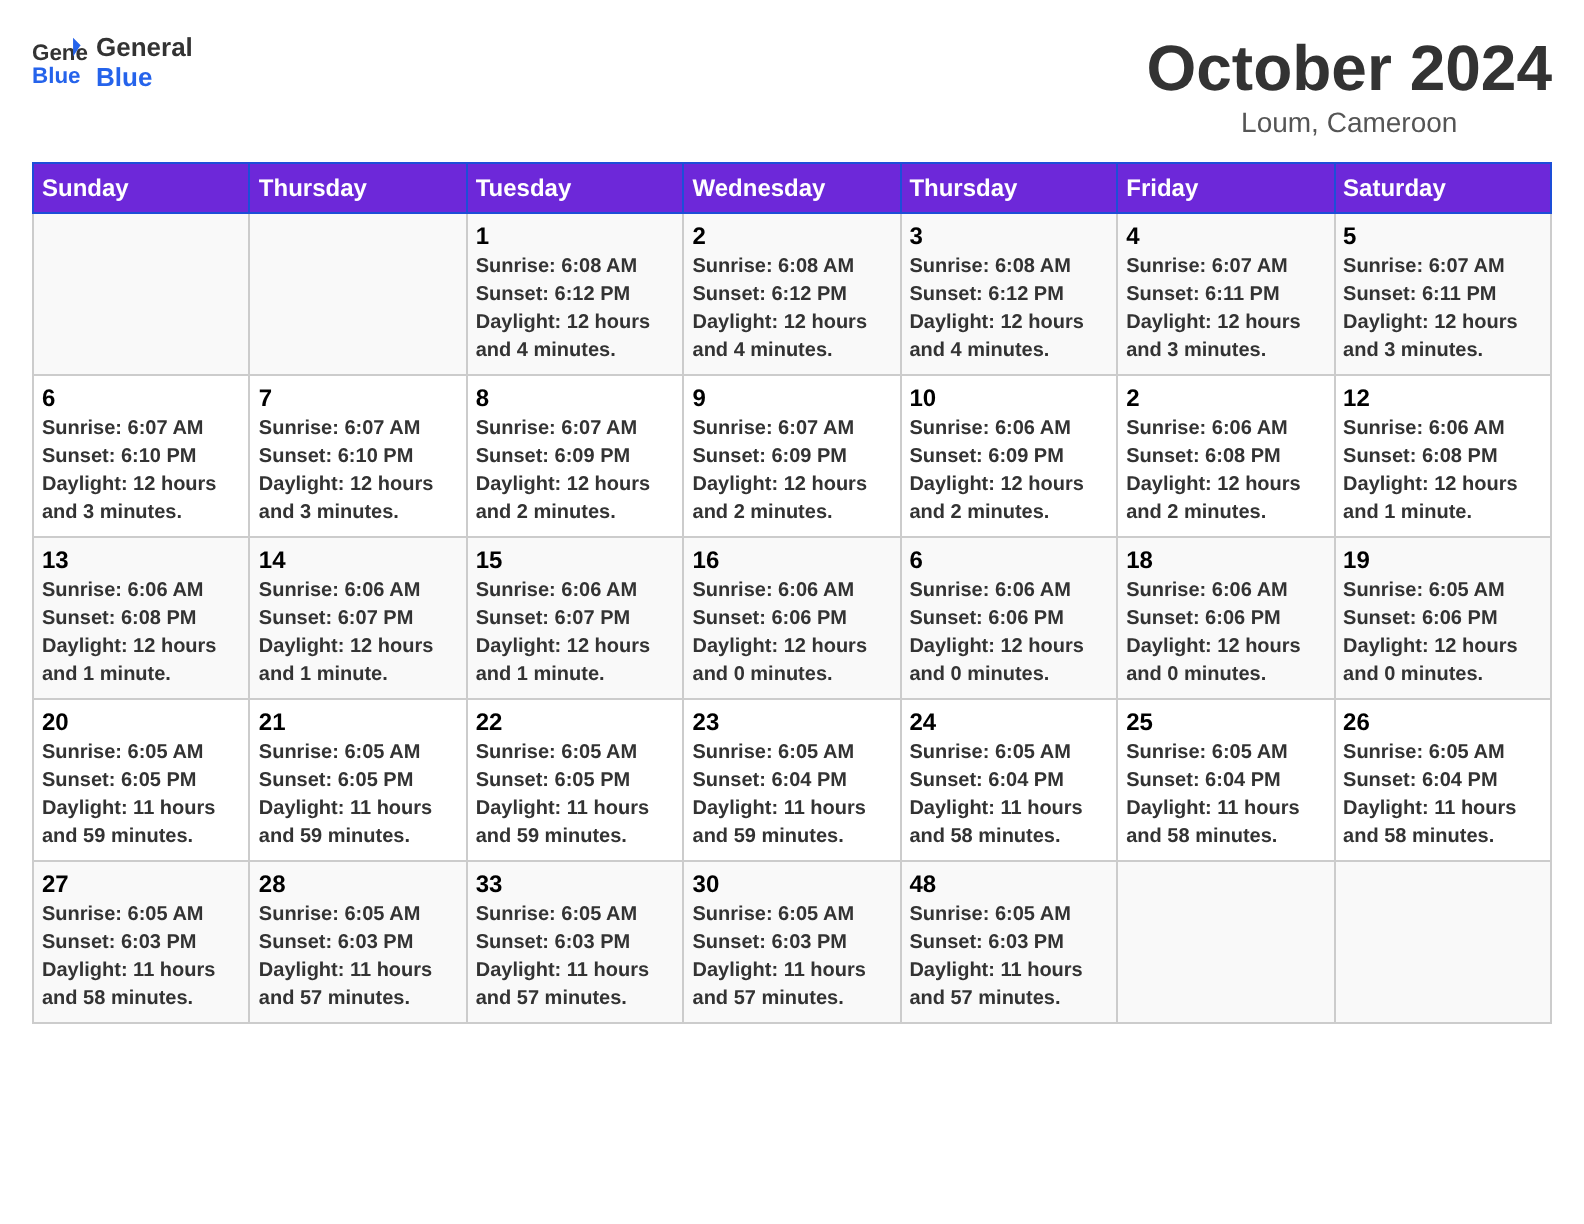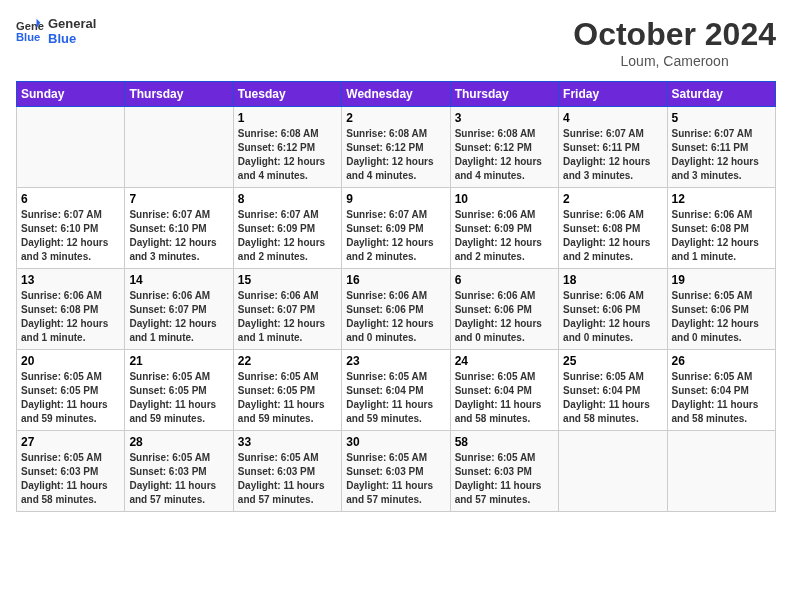--- a/index.html
+++ b/index.html
@@ -325,21 +325,21 @@
 and 57 minutes.</div>
         </td>
         <td>
           <span class="day-num">30</span>
           <div class="day-info" style="white-space: pre-line;">Sunrise: 6:05 AM
 Sunset: 6:03 PM
 Daylight: 11 hours
 and 57 minutes.</div>
         </td>
         <td>
-          <span class="day-num">58</span>
+          <span class="day-num">48</span>
           <div class="day-info" style="white-space: pre-line;">Sunrise: 6:05 AM
 Sunset: 6:03 PM
 Daylight: 11 hours
 and 57 minutes.</div>
         </td>
         <td class="empty"></td>
         <td class="empty"></td>
       </tr>
     </tbody>
 </table>

